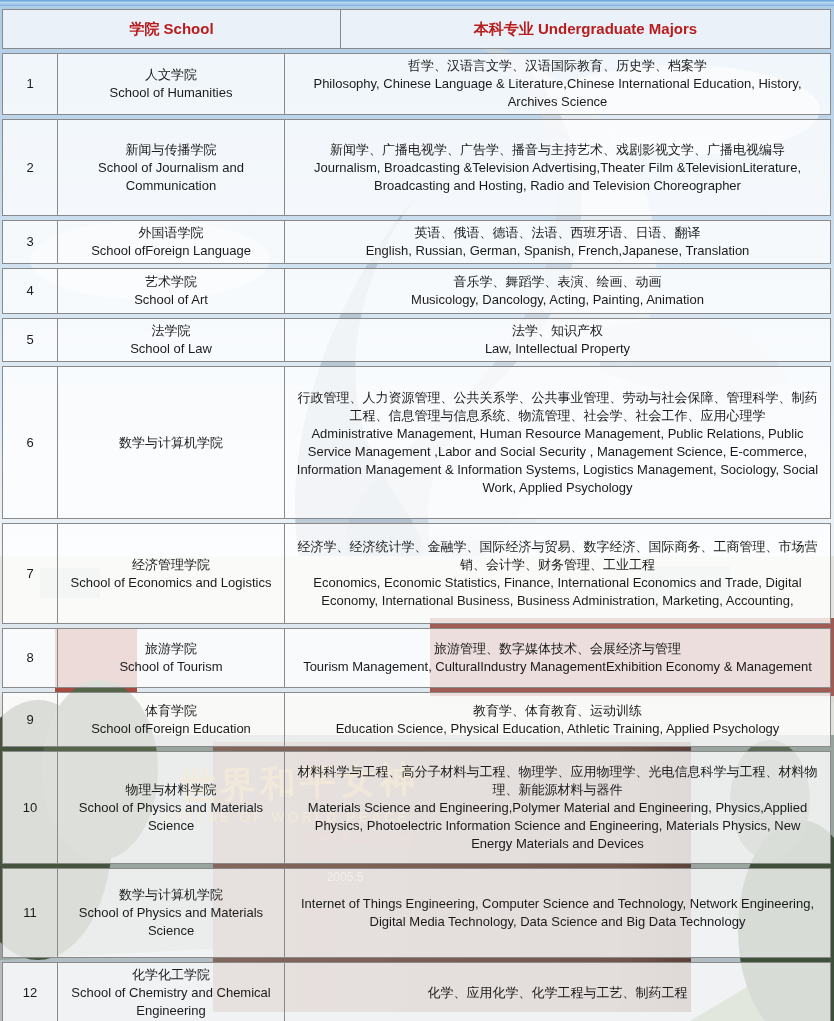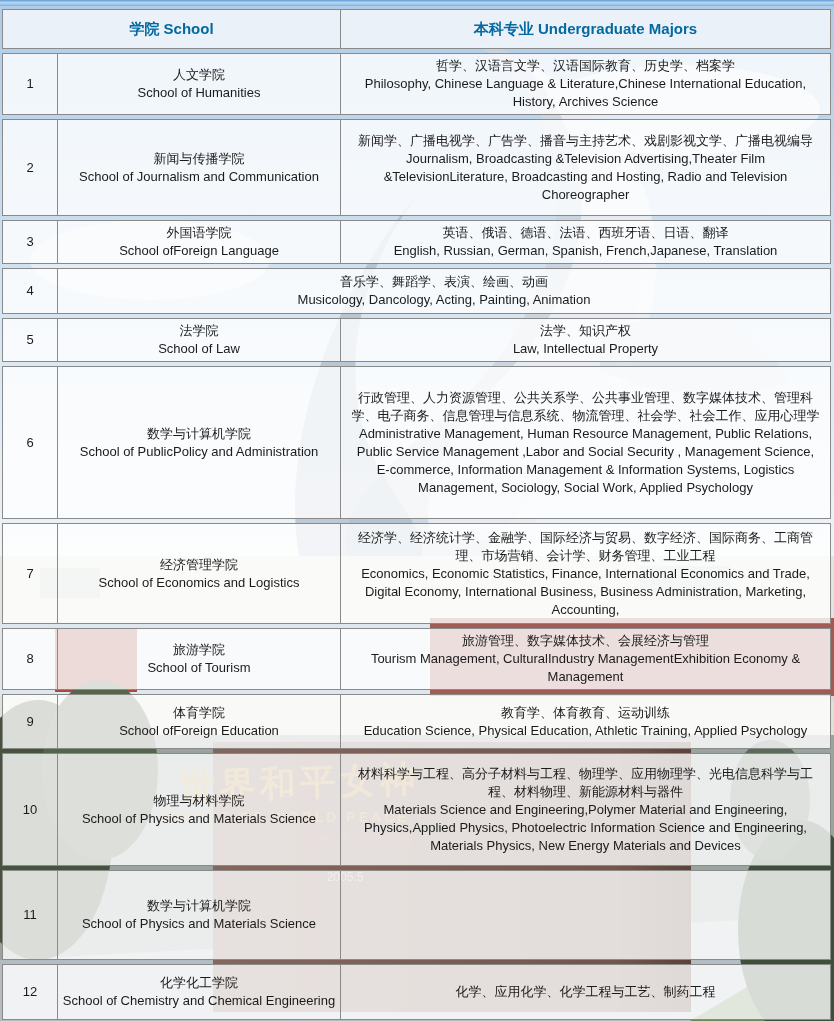--- a/index.html
+++ b/index.html
@@ -22,26 +22,26 @@
     border:1px solid #8a8a8a;
     background:rgba(255,255,255,0.80);
     box-sizing:border-box;
     display:flex;flex-direction:column;justify-content:center;align-items:center;
     text-align:center;font-size:13px;line-height:18px;color:#1b1b1b;
     padding:3px 6px;overflow:hidden;
   }
   .hcell{
     border:1px solid #8a8a8a;background:rgba(237,243,250,0.96);
     box-sizing:border-box;display:flex;justify-content:center;align-items:center;
-    font-size:15px;font-weight:bold;color:#0369a1;min-height:40px;
+    font-size:15px;font-weight:bold;color:#b91c1c;min-height:40px;
   }
   .hcell.hschool{width:339px;flex:none;}
   .hcell.hmajors{flex:1;margin-left:-1px;}
   .num{width:56px;flex:none;}
-  .school{width:284px;flex:none;margin-left:-1px;padding:3px 0;}
+  .school{width:228px;flex:none;margin-left:-1px;padding:3px 6px;}
   .majors{flex:1;margin-left:-1px;padding:3px 8px;}
   
   .tbl > :nth-child(2){min-height:58px}
   .tbl > :nth-child(3){min-height:97px}
   .tbl > :nth-child(4){min-height:43px}
   .tbl > :nth-child(5){min-height:46px}
   .tbl > :nth-child(6){min-height:43px}
   .tbl > :nth-child(7){min-height:153px}
   .tbl > :nth-child(8){min-height:101px}
   .tbl > :nth-child(9){min-height:60px}
@@ -147,20 +147,24 @@
       <div>School ofForeign Language</div>
     </div>
     <div class="cell majors">
       <div>英语、俄语、德语、法语、西班牙语、日语、翻译</div>
       <div>English, Russian, German, Spanish, French,Japanese, Translation</div>
     </div>
   </div>
 
   <div class="row">
     <div class="cell num">4</div>
+    <div class="cell school">
+      <div>艺术学院</div>
+      <div>School of Art</div>
+    </div>
     <div class="cell majors">
       <div>音乐学、舞蹈学、表演、绘画、动画</div>
       <div>Musicology, Dancology, Acting, Painting, Animation</div>
     </div>
   </div>
 
   <div class="row">
     <div class="cell num">5</div>
     <div class="cell school">
       <div>法学院</div>
@@ -169,24 +173,23 @@
     <div class="cell majors">
       <div>法学、知识产权</div>
       <div>Law, Intellectual Property</div>
     </div>
   </div>
 
   <div class="row">
     <div class="cell num">6</div>
     <div class="cell school">
       <div>数学与计算机学院</div>
-      <div>School of PublicPolicy and Administration</div>
-    </div>
-    <div class="cell majors">
-      <div>行政管理、人力资源管理、公共关系学、公共事业管理、数字媒体技术、管理科学、电子商务、信息管理与信息系统、物流管理、社会学、社会工作、应用心理学</div>
+    </div>
+    <div class="cell majors">
+      <div>行政管理、人力资源管理、公共关系学、公共事业管理、劳动与社会保障、管理科学、制药工程、信息管理与信息系统、物流管理、社会学、社会工作、应用心理学</div>
       <div>Administrative Management, Human Resource Management, Public Relations, Public Service Management ,Labor and Social Security , Management Science, E-commerce, Information Management &amp; Information Systems, Logistics Management, Sociology, Social Work, Applied Psychology</div>
     </div>
   </div>
 
   <div class="row">
     <div class="cell num">7</div>
     <div class="cell school">
       <div>经济管理学院</div>
       <div>School of Economics and Logistics</div>
     </div>
@@ -232,20 +235,21 @@
     </div>
   </div>
 
   <div class="row">
     <div class="cell num">11</div>
     <div class="cell school">
       <div>数学与计算机学院</div>
       <div>School of Physics and Materials Science</div>
     </div>
     <div class="cell majors">
+      <div>Internet of Things Engineering, Computer Science and Technology, Network Engineering, Digital Media Technology, Data Science and Big Data Technology</div>
     </div>
   </div>
 
   <div class="row">
     <div class="cell num">12</div>
     <div class="cell school">
       <div>化学化工学院</div>
       <div>School of Chemistry and Chemical Engineering</div>
     </div>
     <div class="cell majors">

